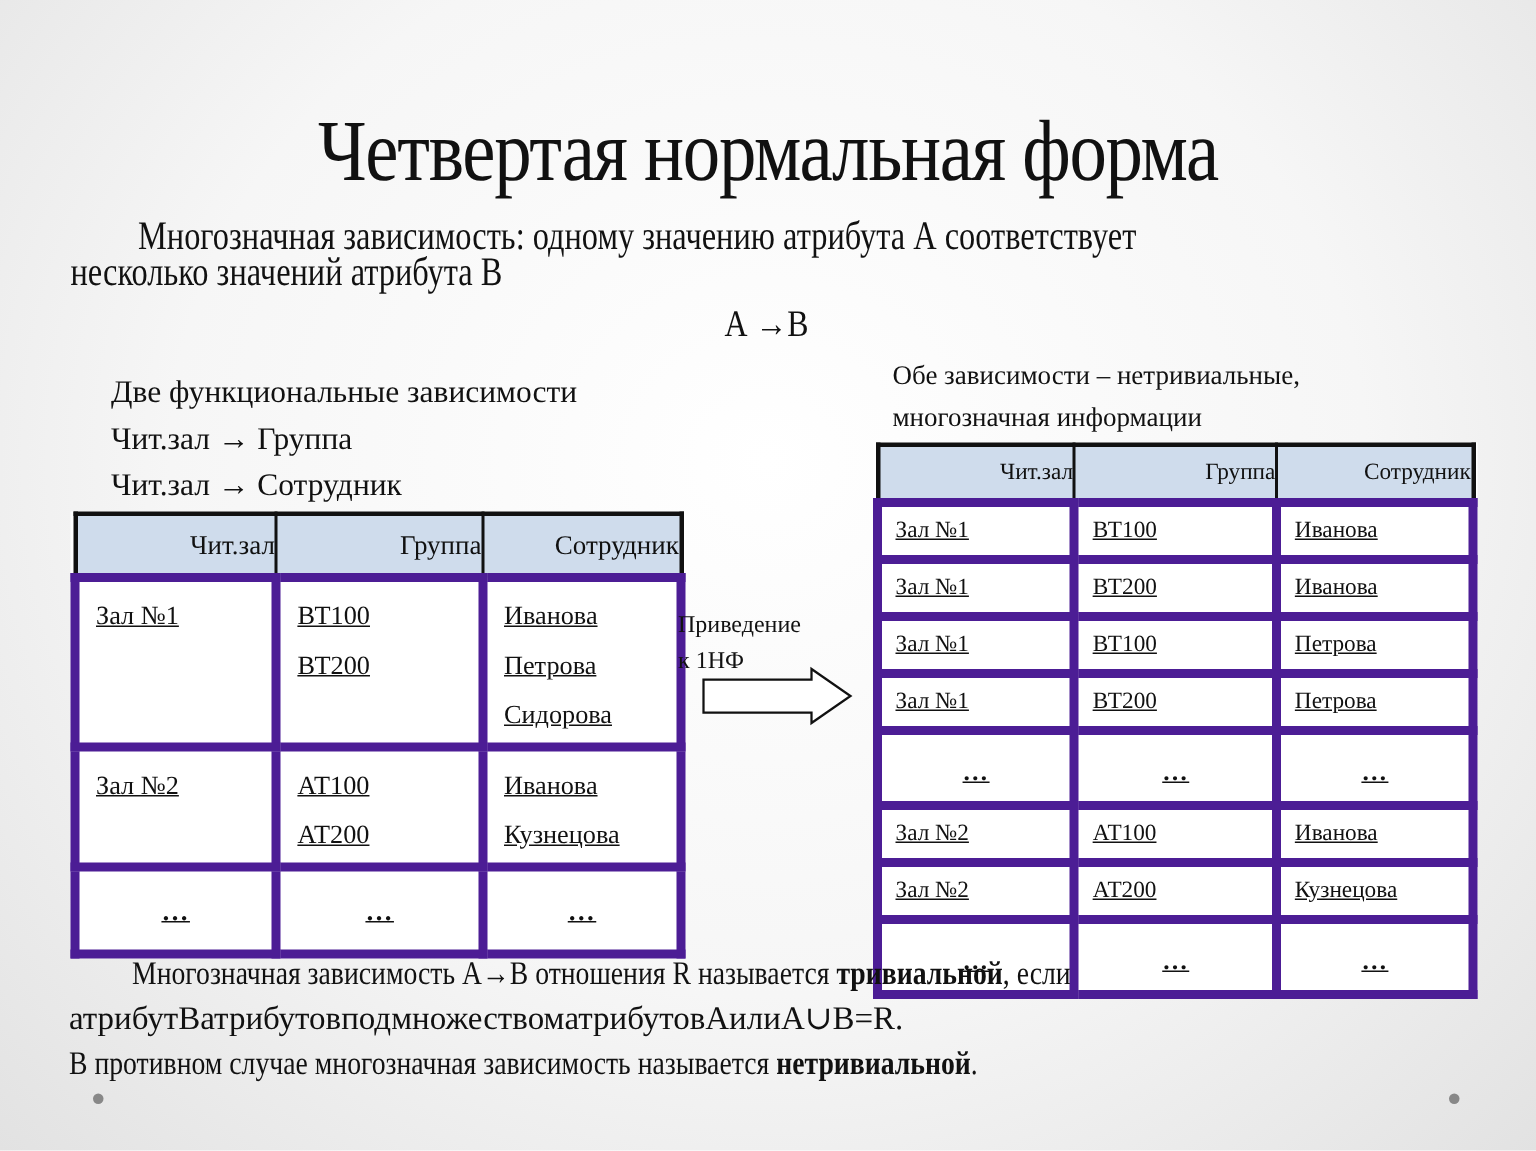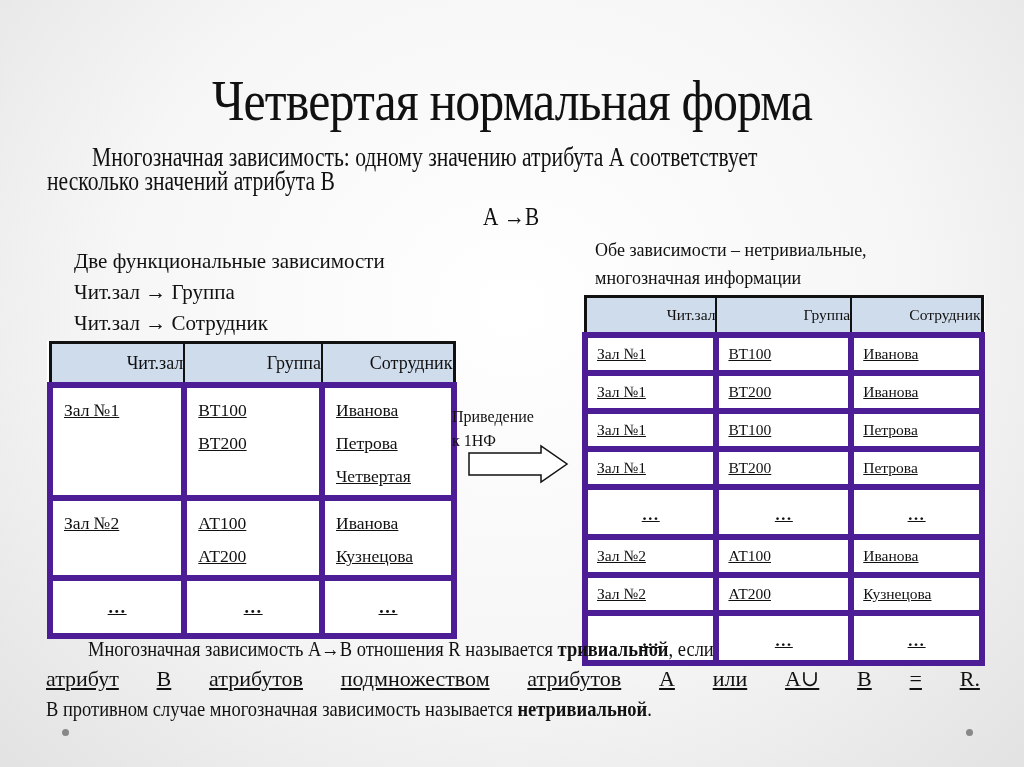--- a/index.html
+++ b/index.html
@@ -35,21 +35,21 @@
   #left-table td { font-size: 17.5px; line-height: 33px; padding: 6px 10px 2px 11px; }
   #left-table td.dots { text-align: center; font-weight: bold; line-height: 24px; height: 38px; padding: 14px 0 0 0; font-size: 18px; letter-spacing: 1px; }
   #right-table { left: 582px; top: 295px; width: 403px; }
   #right-table th { height: 34px; font-size: 15.5px; padding: 0; }
   #right-table td { font-size: 15.5px; height: 32px; padding: 0 9px; vertical-align: middle; }
   #right-table td.dots { text-align: center; font-weight: bold; height: 38px; padding-top: 6px; letter-spacing: 1px; font-size: 17px; }
   .arrow-label { left: 452px; top: 405px; width: 125px; text-align: left; font-size: 16px; line-height: 24px; }
   .arrow { left: 467px; top: 444px; }
   .def { left: 46px; width: 934px; font-size: 22px; line-height: 30px; }
   .def-line { white-space: nowrap; transform-origin: 0 0; }
-  .justify { display: flex; justify-content: space-between; width: 934px; text-decoration: underline; }
+  .justify { display: flex; width: 934px; }
   .dot { width: 7px; height: 7px; border-radius: 50%; background: #888; }
 </style>
 </head>
 <body>
 
 <div class="abs title">Четвертая нормальная форма</div>
 
 <div class="abs condensed intro1">Многозначная зависимость: одному значению атрибута А соответствует</div>
 <div class="abs condensed intro2">несколько значений атрибута В</div>
 <div class="abs condensed formula">А →В</div>
@@ -72,21 +72,21 @@
   </tr>
   <tr>
     <td><span>Зал №1</span></td>
     <td>
       <div>ВТ100</div>
       <div>ВТ200</div>
     </td>
     <td>
       <div>Иванова</div>
       <div>Петрова</div>
-      <div>Четвертая</div>
+      <div>Сидорова</div>
     </td>
   </tr>
   <tr>
     <td><span>Зал №2</span></td>
     <td>
       <div>АТ100</div>
       <div>АТ200</div>
     </td>
     <td>
       <div>Иванова</div>

